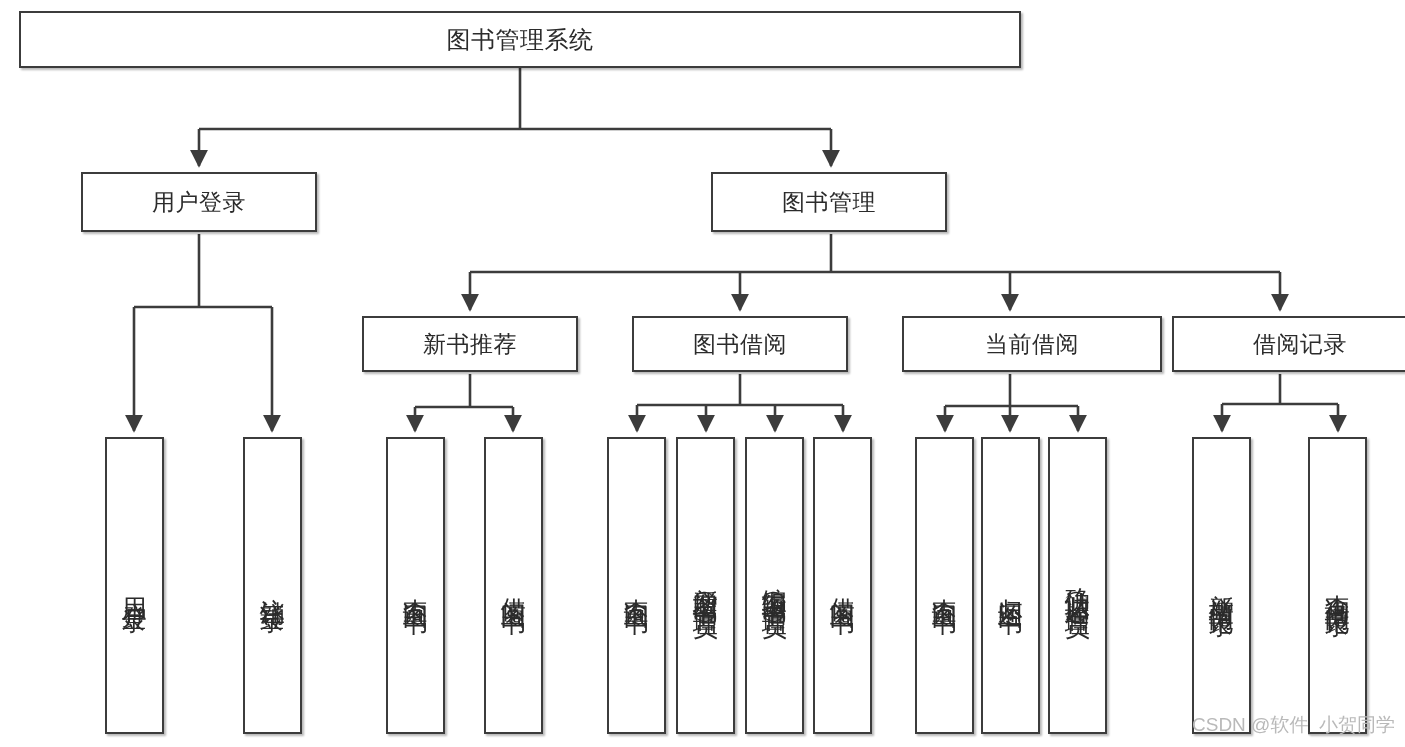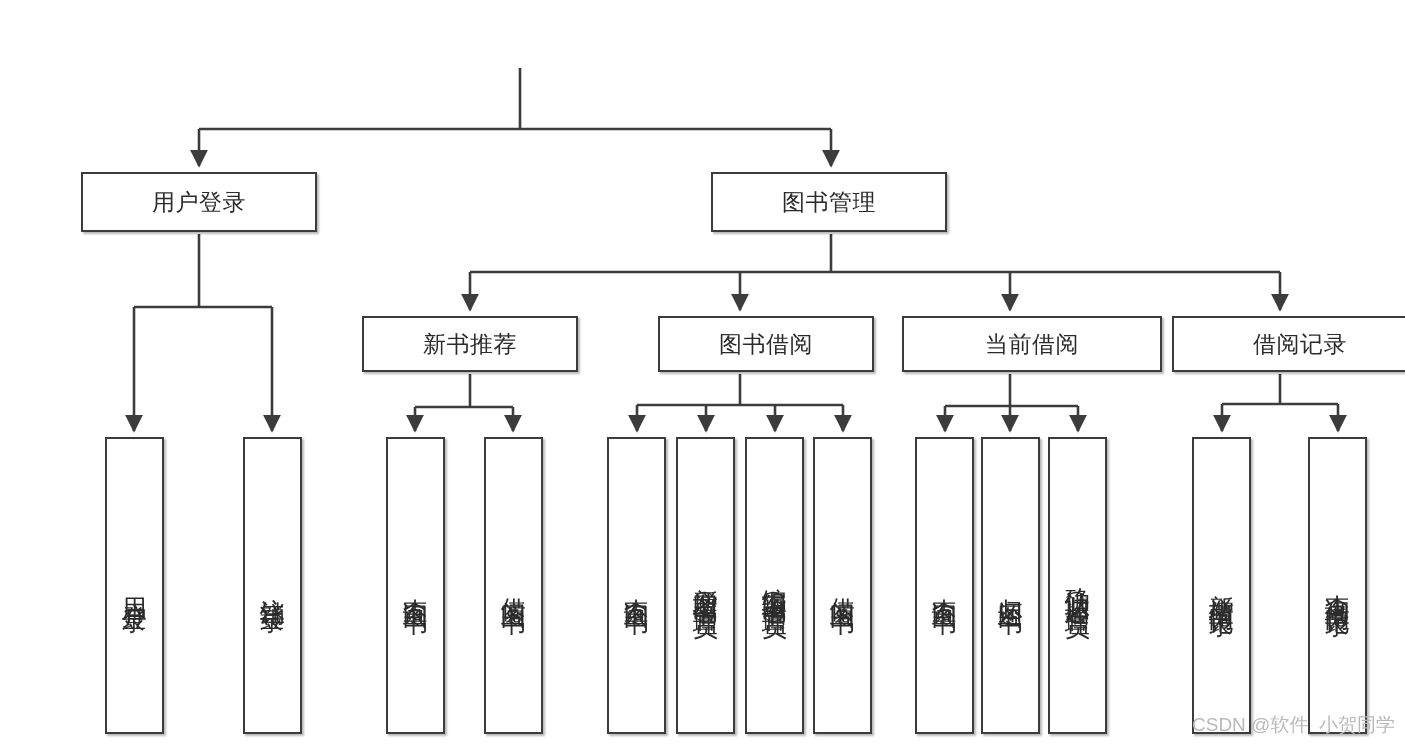--- a/index.html
+++ b/index.html
@@ -120,32 +120,35 @@
       <path d="M 1010 406 L 1010 431" marker-end="url(#arrow)"></path>
       <path d="M 1078 406 L 1078 431" marker-end="url(#arrow)"></path>
 
       <path d="M 1280 374 L 1280 404"></path>
       <path d="M 1222 404 L 1338 404"></path>
       <path d="M 1222 404 L 1222 431" marker-end="url(#arrow)"></path>
       <path d="M 1338 404 L 1338 431" marker-end="url(#arrow)"></path>
     </g>
   </svg>
 
+  <div class="node root horiz" style="left:19px; top:11px; width:1002px; height:57px;">
+    <span class="label">图书管理系统</span>
+  </div>
 
   <div class="node horiz" style="left:81px; top:172px; width:236px; height:60px;">
     <span class="label">用户登录</span>
   </div>
   <div class="node horiz" style="left:711px; top:172px; width:236px; height:60px;">
     <span class="label">图书管理</span>
   </div>
 
   <div class="node horiz" style="left:362px; top:316px; width:216px; height:56px;">
     <span class="label">新书推荐</span>
   </div>
-  <div class="node horiz" style="left:632px; top:316px; width:216px; height:56px;margin-left:26px;">
+  <div class="node horiz" style="left:632px; top:316px; width:216px; height:56px;">
     <span class="label">图书借阅</span>
   </div>
   <div class="node horiz" style="left:902px; top:316px; width:260px; height:56px;">
     <span class="label">当前借阅</span>
   </div>
   <div class="node horiz" style="left:1172px; top:316px; width:256px; height:56px;">
     <span class="label">借阅记录</span>
   </div>
 
   <div class="node vert" style="left:105px; top:437px; width:59px; height:297px;">

